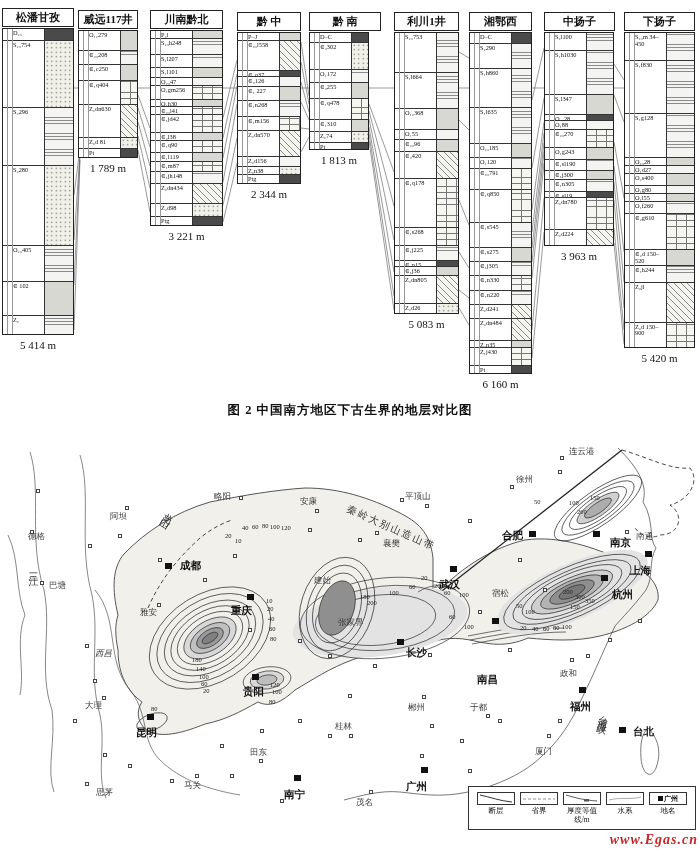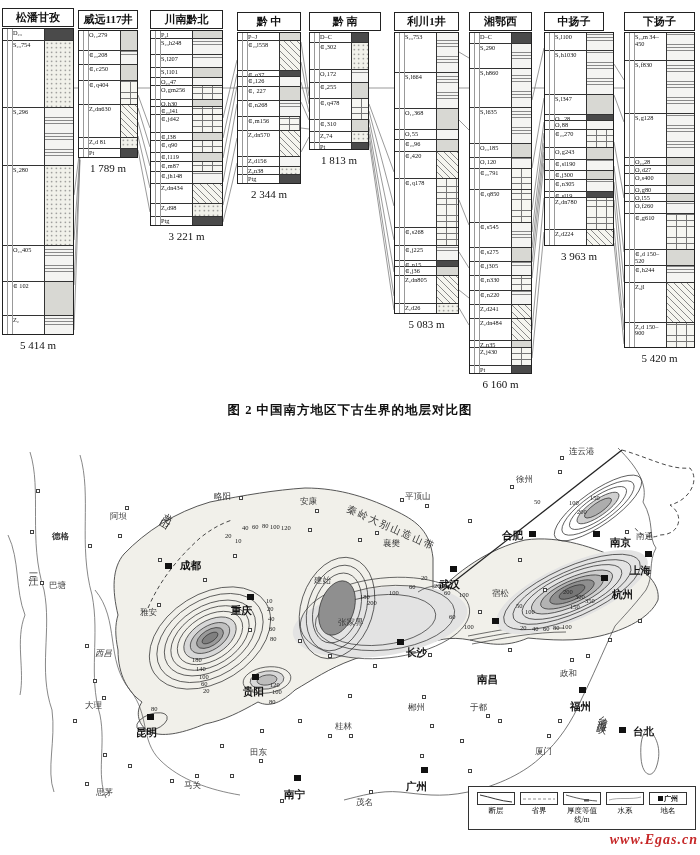--- a/index.html
+++ b/index.html
@@ -461,21 +461,21 @@
           <div class="unit" style="height: 17.8947px;">
             <span class="ul">Z₁j430</span>
             <span class="up p-ls"></span>
           </div>
           <div class="unit" style="height: 7.15789px;">
             <span class="ul">Pt</span>
             <span class="up p-dark"></span>
           </div>
         </div>
         <div class="depth" style="left: 463px; top: 378px; width: 75px;">6 160 m</div>
-        <div class="col-header" style="left: 544px; top: 12px; width: 60px;">中扬子</div>
+        <div class="col-header" style="left: 544px; top: 12px; width: 71px;">中扬子</div>
         <div class="col-body" style="left: 544px; top: 32px; width: 70px; height: 214px;">
           <div class="unit" style="height: 17.6667px;">
             <span class="ul">S₂l100</span>
             <span class="up p-sh"></span>
           </div>
           <div class="unit" style="height: 44.1667px;">
             <span class="ul">S₁h1030</span>
             <span class="up p-sh"></span>
           </div>
           <div class="unit" style="height: 20.6111px;">
@@ -713,21 +713,21 @@
         <div class="city-minor" style="left: 405px; top: 51px;">平顶山</div>
         <div class="sq-minor" style="left: 375px; top: 91px;"></div>
         <div class="city-minor" style="left: 383px; top: 98px;">襄樊</div>
         <div class="sq-minor" style="left: 239px; top: 56px;"></div>
         <div class="city-minor" style="left: 214px; top: 51px;">略阳</div>
         <div class="sq-minor" style="left: 315px; top: 69px;"></div>
         <div class="city-minor" style="left: 300px; top: 56px;">安康</div>
         <div class="sq-minor" style="left: 125px; top: 66px;"></div>
         <div class="city-minor" style="left: 110px; top: 71px;">阿坝</div>
         <div class="sq-minor" style="left: 30px; top: 90px;"></div>
-        <div class="city-minor" style="left: 52px; top: 91px; font-weight: bold;">德格</div>
+        <div class="city-minor" style="left: 28px; top: 91px;">德格</div>
         <div class="sq-minor" style="left: 40px; top: 141px;"></div>
         <div class="city-minor" style="left: 49px; top: 140px;">巴塘</div>
         <div class="sq-minor" style="left: 157px; top: 163px;"></div>
         <div class="city-minor" style="left: 140px; top: 167px;">雅安</div>
         <div class="sq-minor" style="left: 85px; top: 204px;"></div>
         <div class="city-minor" style="left: 95px; top: 208px; font-style: italic;">西昌</div>
         <div class="sq-minor" style="left: 102px; top: 256px;"></div>
         <div class="city-minor" style="left: 85px; top: 260px;">大理</div>
         <div class="sq-minor" style="left: 85px; top: 342px;"></div>
         <div class="city-minor" style="left: 96px; top: 347px;">思茅</div>

